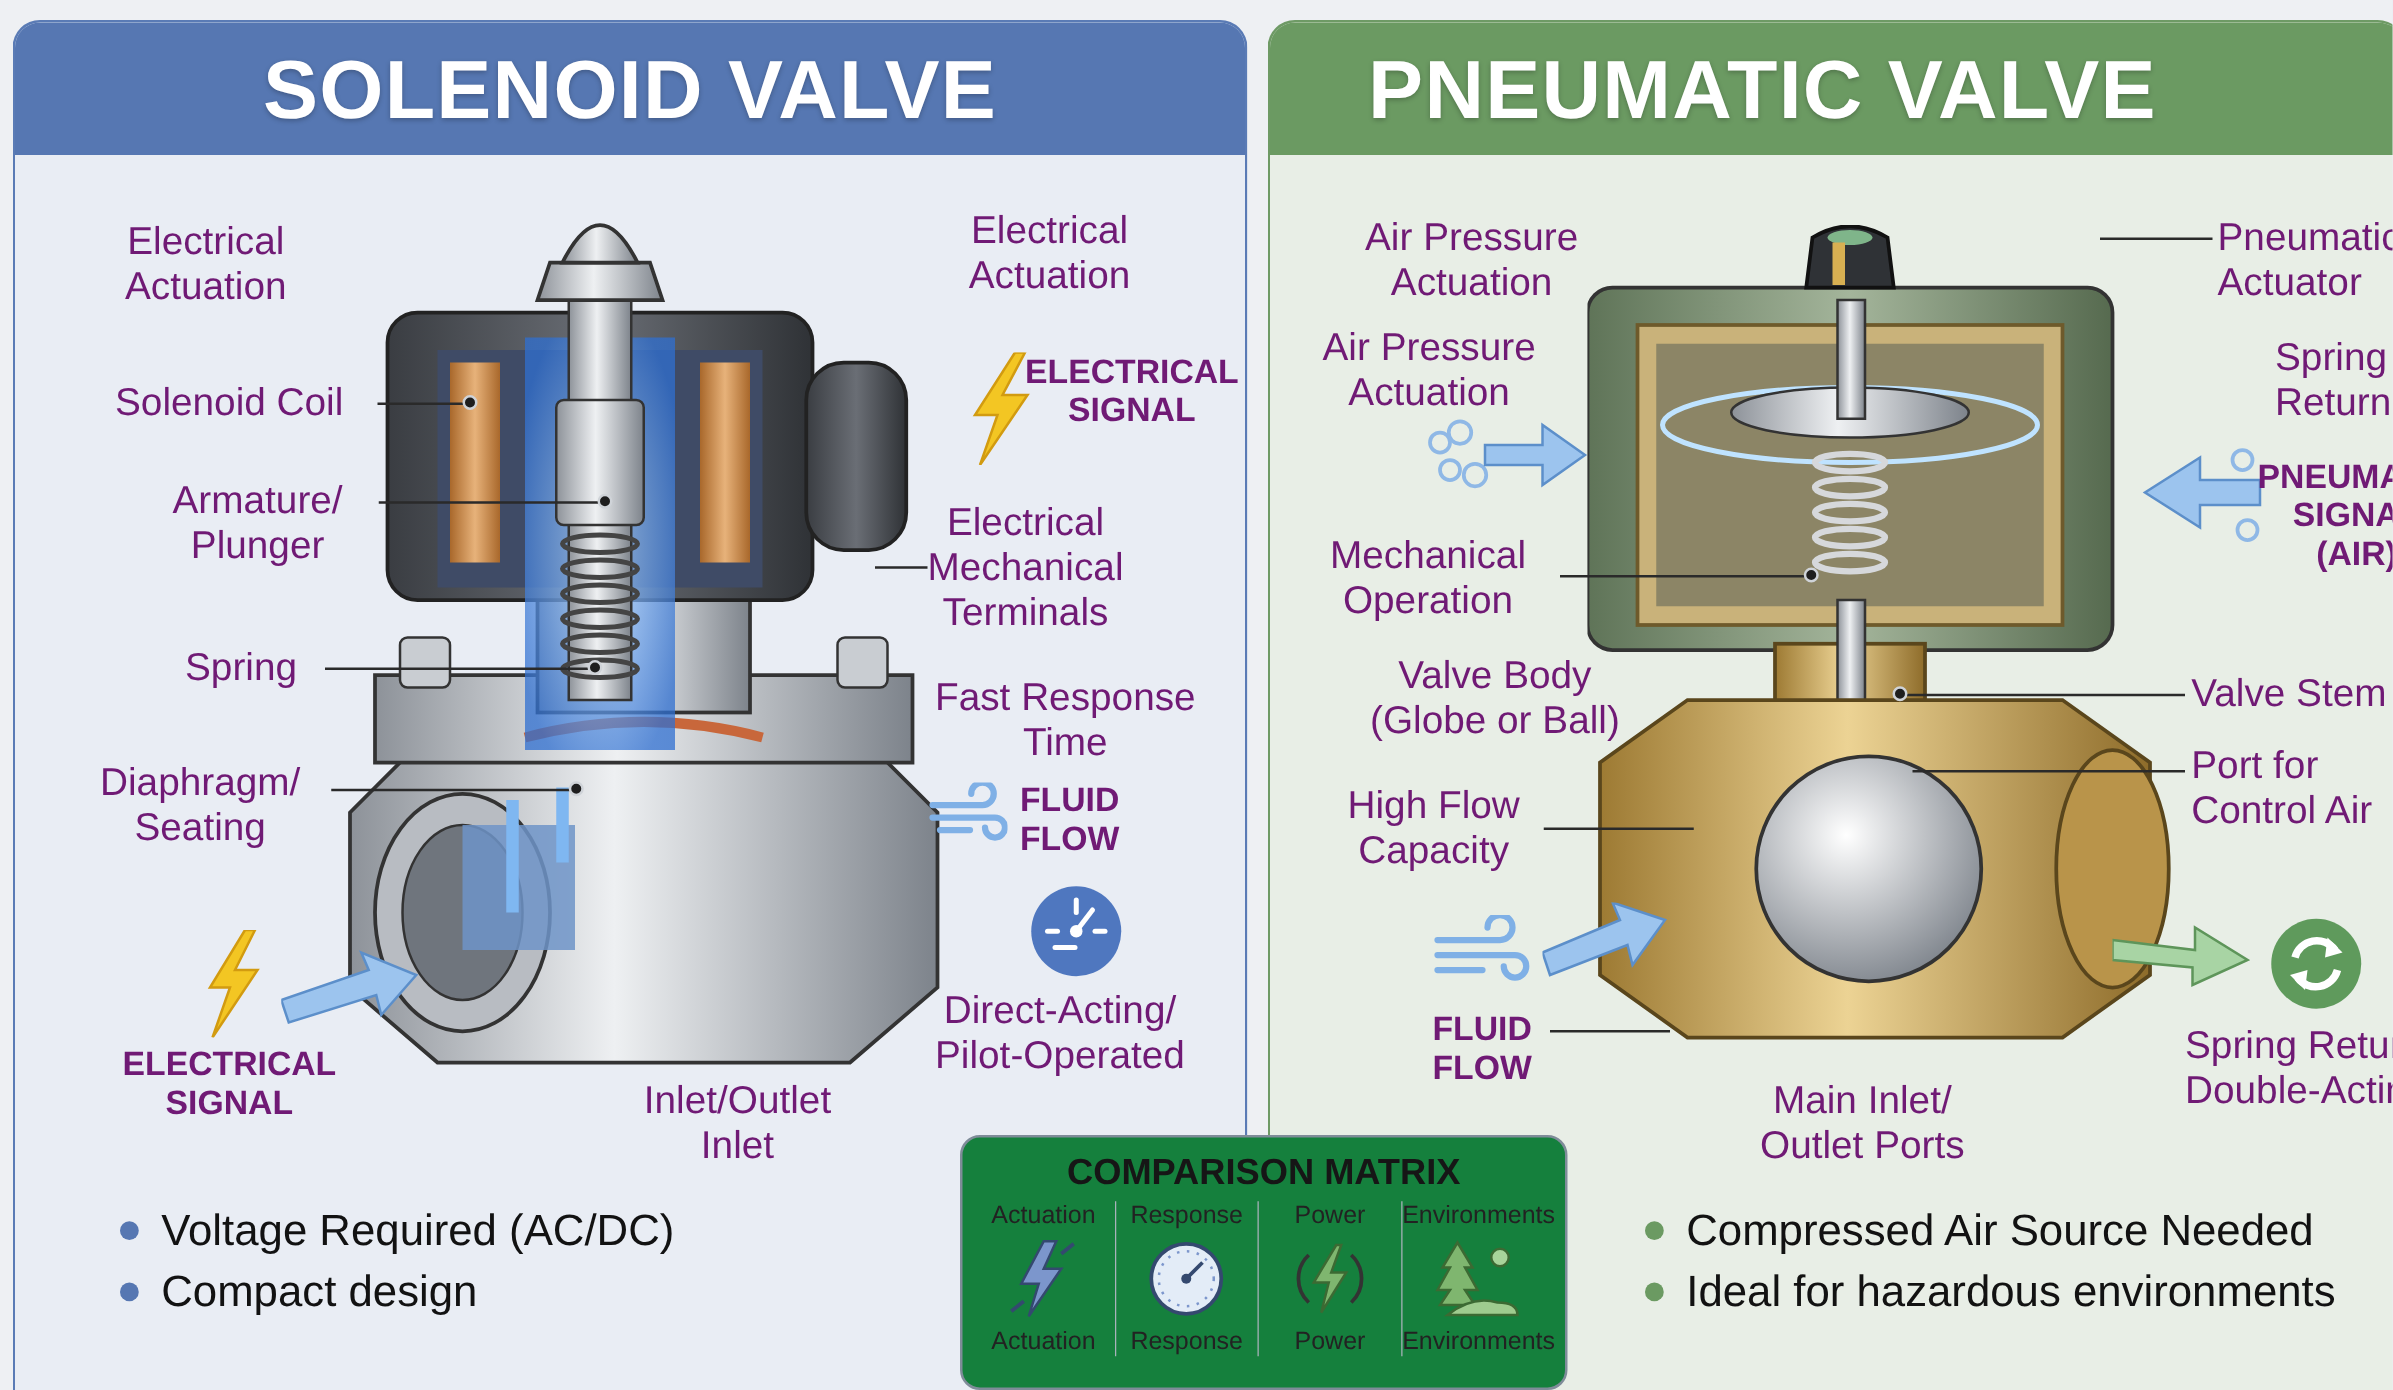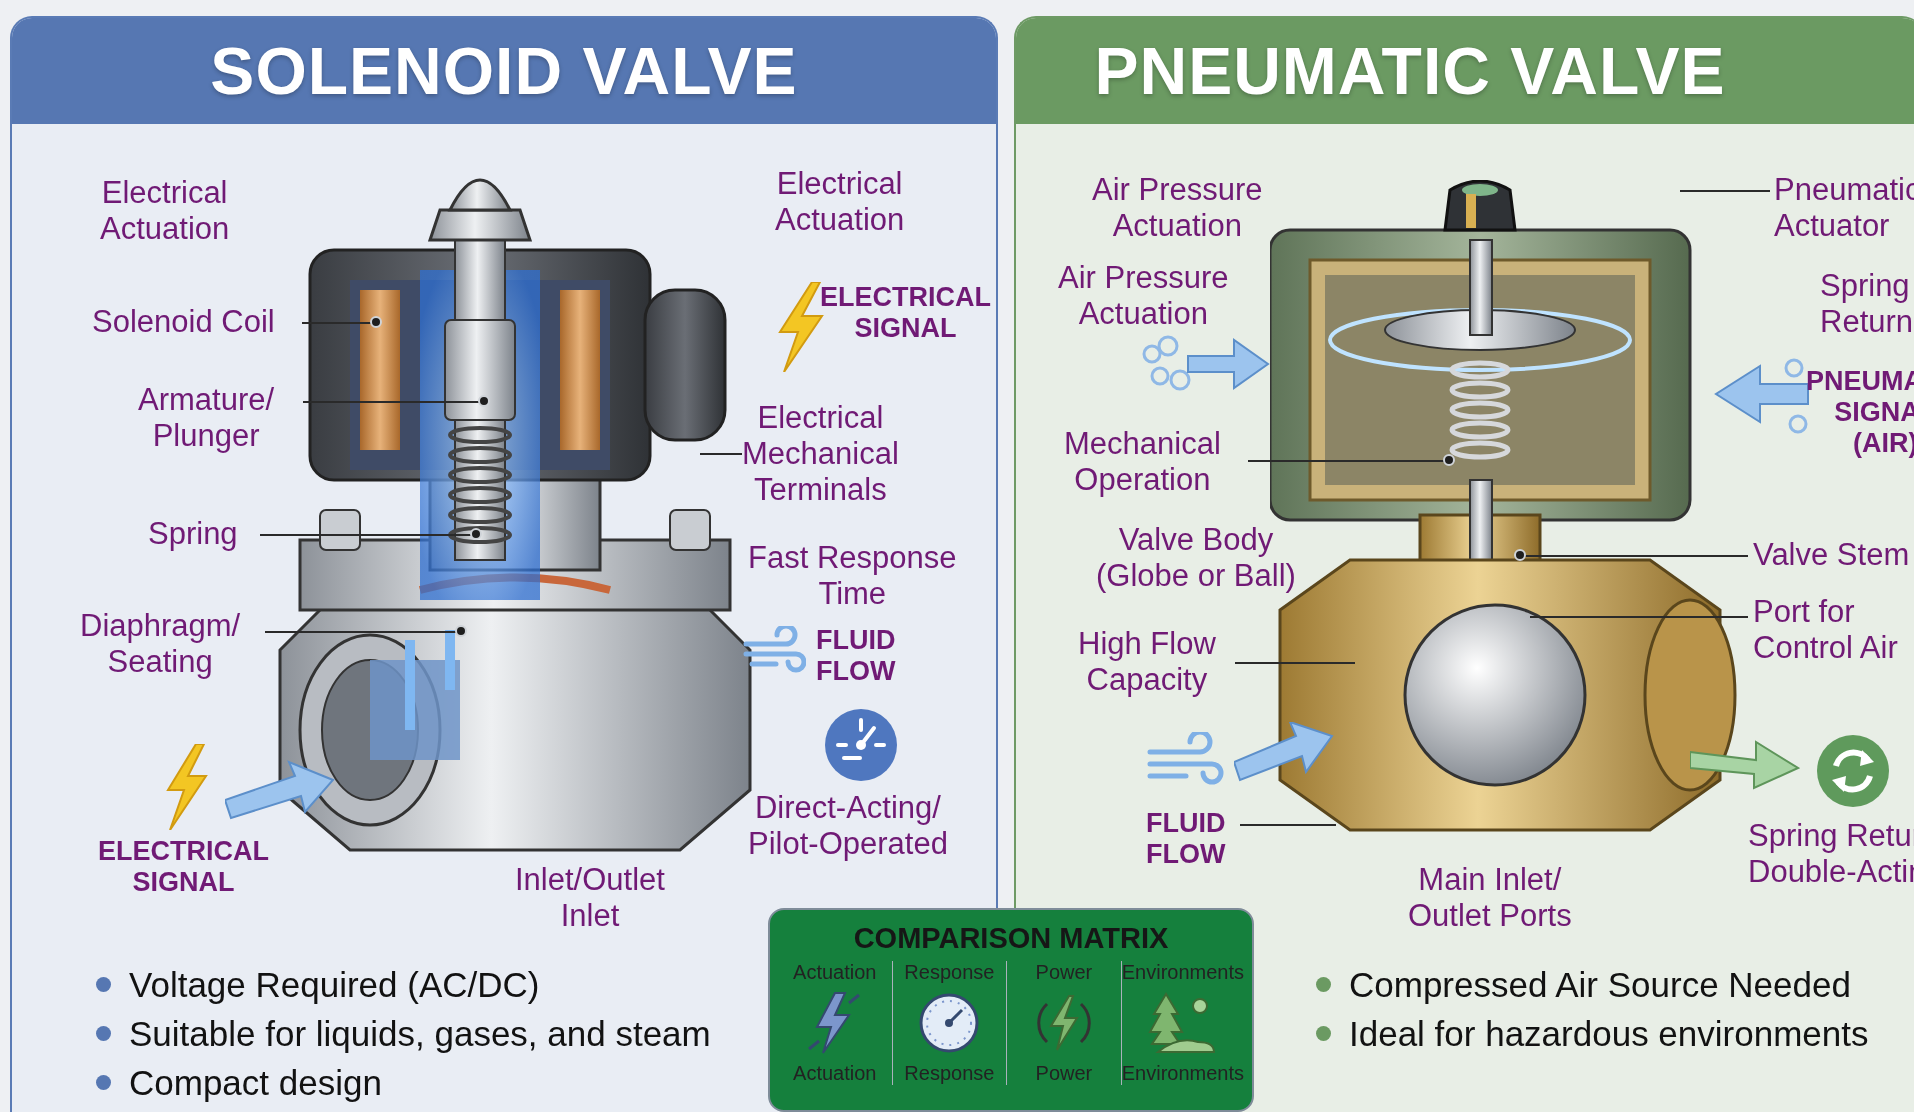--- a/index.html
+++ b/index.html
@@ -223,24 +223,20 @@
 
 <div class="lbl" style="left:515px;top:862px">
   <div>Inlet/Outlet</div>
     <div>Inlet</div>
 </div>
 
 <ul class="bullets" style="left:96px;top:960px">
   <li>
       <span class="b" style="background:#5677b2"></span>
       <span>Voltage Required (AC/DC)</span>
-    </li>
-  <li>
-      <span class="b" style="background:#5677b2"></span>
-      <span>Suitable for liquids, gases, and steam</span>
     </li>
   <li>
       <span class="b" style="background:#5677b2"></span>
       <span>Compact design</span>
     </li>
 </ul>
 
 <div class="panel panel-right">
   <div class="panel-head">PNEUMATIC VALVE</div>
 </div>

